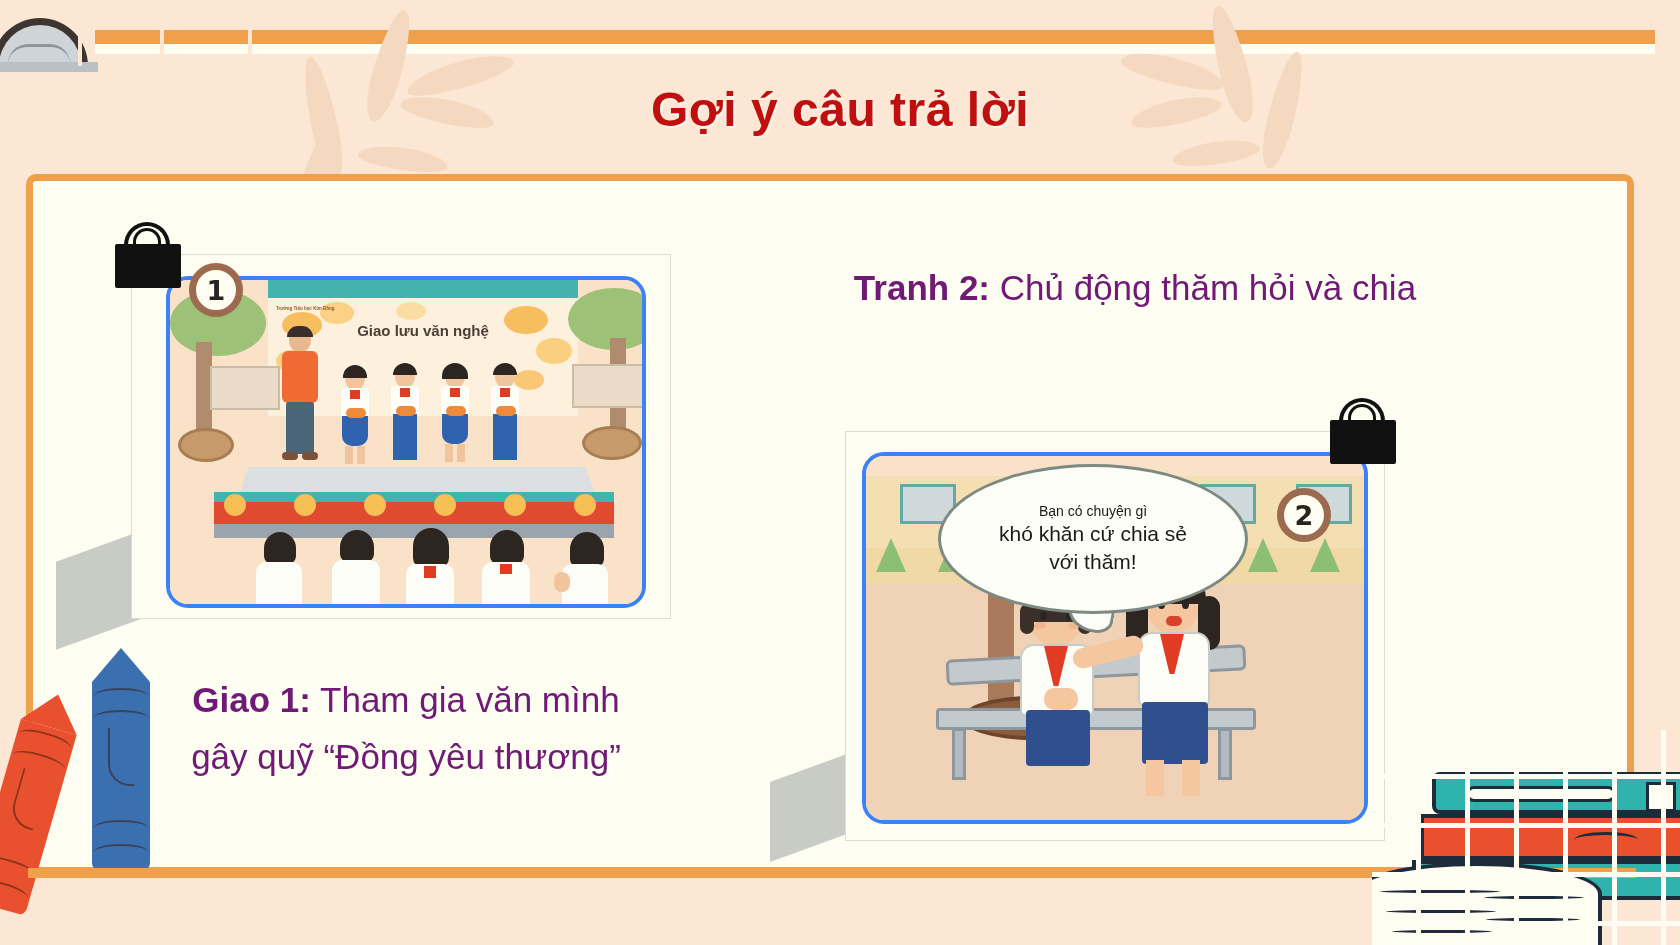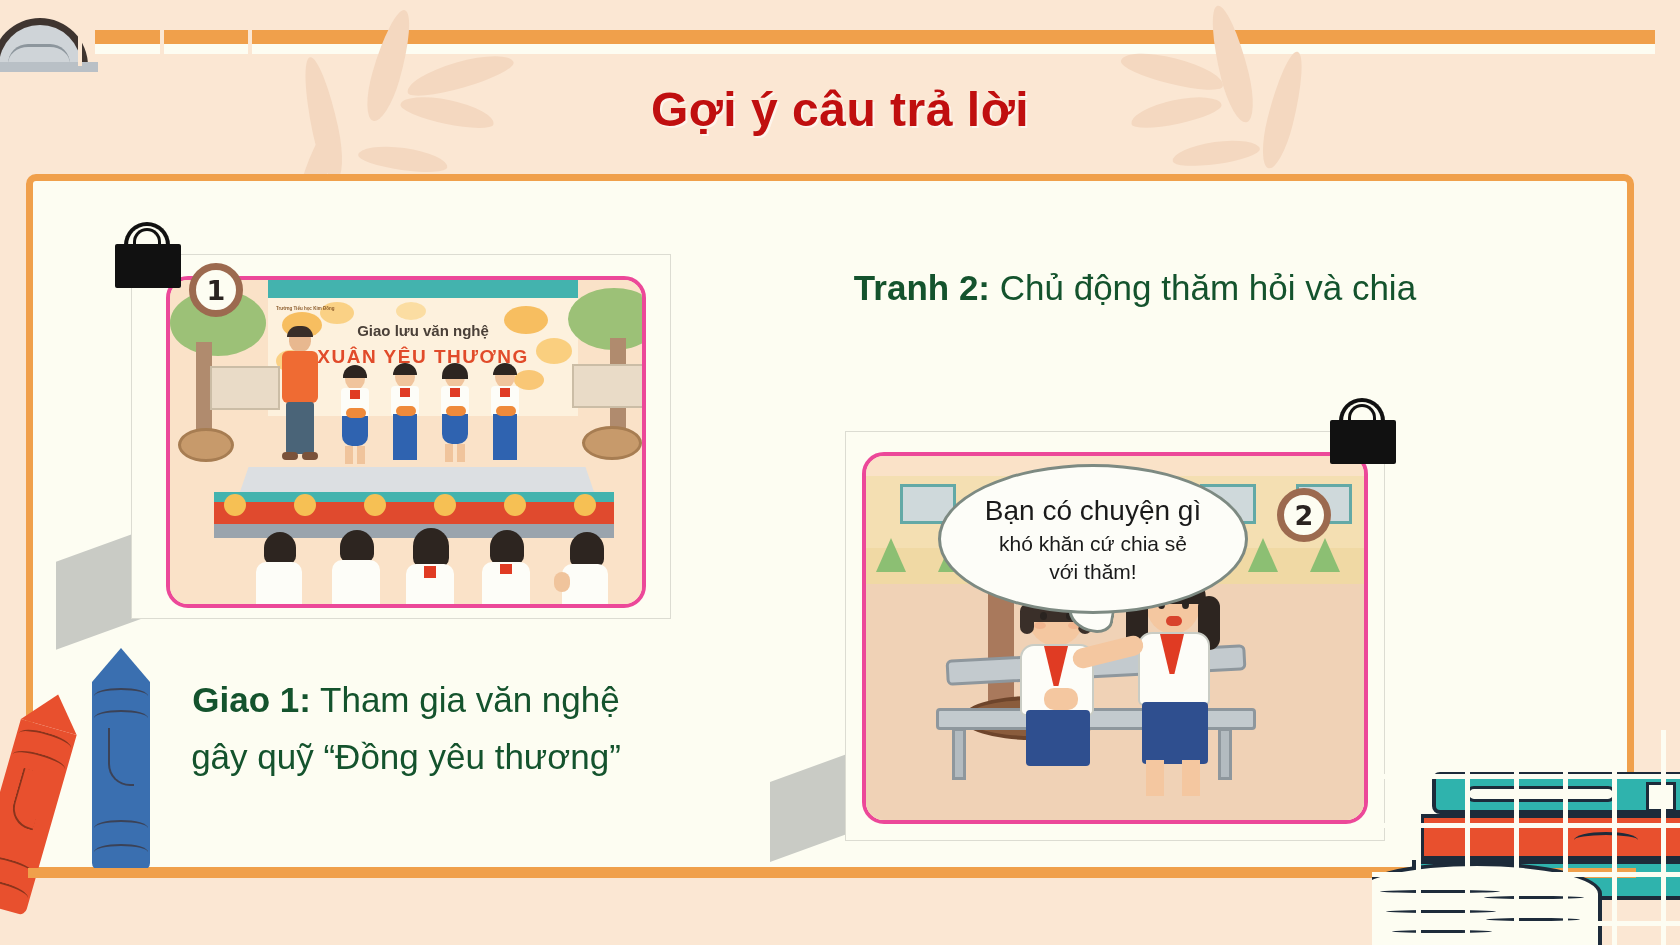--- a/index.html
+++ b/index.html
@@ -79,21 +79,21 @@
     position: absolute;
     background: #fdfdf2;
     box-shadow: 0 0 0 1px #dcdcd2;
   }
   .illus-shadow {
     position: absolute;
     background: #c9cbc5;
   }
   .illus-inner {
     position: absolute;
-    border: 4px solid #ec4899;
+    border: 4px solid #3b82f6;
     border-radius: 22px;
     overflow: hidden;
     background: #fae6cf;
   }
 
   
   .clip { position: absolute; }
   .clip-body {
     position: absolute; left: 0; top: 22px;
     width: 66px; height: 44px; background: #111;
@@ -125,21 +125,21 @@
     background: #fdfdf2;
     display: flex; align-items: center; justify-content: center;
     font-size: 27px; font-weight: bold; color: #2a2320;
     font-family: "DejaVu Sans", sans-serif;
     z-index: 8;
   }
 
   
   .caption {
     position: absolute;
-    color: #14532d;
+    color: #701a75;
     font-size: 35px;
     line-height: 1.62;
     text-align: center;
   }
   .caption b { font-weight: bold; }
 
   
   .crayon { position: absolute; }
   .crayon .tipc {
     position: absolute; left: 0; top: 0; width: 0; height: 0;
@@ -270,21 +270,20 @@
       <div style="position:absolute;left:14px;top:14px;width:40px;height:26px;background:#f6b54a;border-radius:50%;opacity:.85;"></div>
       <div style="position:absolute;left:52px;top:4px;width:34px;height:22px;background:#f9c96f;border-radius:50%;opacity:.8;"></div>
       <div style="position:absolute;left:8px;top:52px;width:30px;height:22px;background:#f9c96f;border-radius:50%;opacity:.8;"></div>
       <div style="position:absolute;left:236px;top:8px;width:44px;height:28px;background:#f6b54a;border-radius:50%;opacity:.85;"></div>
       <div style="position:absolute;left:268px;top:40px;width:36px;height:26px;background:#f9c96f;border-radius:50%;opacity:.85;"></div>
       <div style="position:absolute;left:246px;top:72px;width:30px;height:20px;background:#f6b54a;border-radius:50%;opacity:.7;"></div>
       <div style="position:absolute;left:128px;top:4px;width:30px;height:18px;background:#fad894;border-radius:50%;opacity:.8;"></div>
 
       <div style="position:absolute;left:8px;top:8px;font-size:4.5px;color:#8a5a2a;font-weight:bold;">Trường Tiểu học Kim Đồng</div>
       <div style="position:absolute;left:0;top:24px;width:310px;text-align:center;font-size:15px;color:#4a4038;font-weight:bold;">Giao lưu văn nghệ</div>
-      <div style="position:absolute;left:0;top:48px;width:310px;text-align:center;font-size:19px;color:#e14b2a;font-weight:bold;letter-spacing:1.5px;">XUÂN YÊU THƯƠNG</div>
     </div>
 
     <div style="position:absolute;left:0px;top:10px;width:96px;height:66px;background:#9cc177;border-radius:50%;"></div>
     <div style="position:absolute;left:26px;top:62px;width:16px;height:100px;background:#b08b6e;"></div>
     <div style="position:absolute;left:8px;top:148px;width:56px;height:34px;background:#c79a6b;border-radius:50%;border:3px solid #a77d52;"></div>
     <div style="position:absolute;left:398px;top:8px;width:92px;height:62px;background:#9cc177;border-radius:50%;"></div>
     <div style="position:absolute;left:440px;top:58px;width:16px;height:100px;background:#b08b6e;"></div>
     <div style="position:absolute;left:412px;top:146px;width:60px;height:34px;background:#c79a6b;border-radius:50%;border:3px solid #a77d52;"></div>
 
     <div style="position:absolute;left:40px;top:86px;width:70px;height:44px;background:#e9dbc7;border:2px solid #cbbda6;"></div>
@@ -376,21 +375,21 @@
   <div class="clip" style="left:115px;top:222px;width:70px;height:70px;z-index:9;">
     <div class="clip-arm"></div>
     <div class="clip-arm2"></div>
     <div class="clip-body"></div>
   </div>
   <div class="badge" style="left:189px;top:263px;">1</div>
 
   <div class="caption" style="left:96px;top:672px;width:620px;">
     <div>
       <b>Giao 1:</b>
-      <span>Tham gia văn nghệ</span>
+      <span>Tham gia văn mình</span>
     </div>
     <div>gây quỹ “Đồng yêu thương”</div>
   </div>
 
   <div class="illus-shadow" style="left:770px;top:762px;width:110px;height:80px;transform:skewY(-20deg);"></div>
 
   <div class="illus" style="left:846px;top:432px;width:538px;height:408px;"></div>
 
   <div class="illus-inner" style="left:862px;top:452px;width:506px;height:372px;">
 
@@ -449,21 +448,21 @@
       <div style="position:absolute;left:36px;top:64px;width:24px;height:40px;background:#e03b23;clip-path:polygon(0 0,100% 0,60% 100%,40% 100%);"></div>
 
       <div style="position:absolute;left:-52px;top:72px;width:72px;height:20px;background:#f4c7a0;border-radius:10px;transform:rotate(-14deg);"></div>
       <div style="position:absolute;left:18px;top:132px;width:66px;height:62px;background:#2f4f8f;border-radius:4px;"></div>
       <div style="position:absolute;left:22px;top:190px;width:18px;height:36px;background:#f4c7a0;"></div>
       <div style="position:absolute;left:58px;top:190px;width:18px;height:36px;background:#f4c7a0;"></div>
     </div>
 
     <div style="position:absolute;left:72px;top:8px;width:310px;height:150px;background:#fdfdf8;border:3px solid #7d8a82;border-radius:50%;z-index:7;
                 display:flex;flex-direction:column;align-items:center;justify-content:center;">
-      <div style="font-size:28px;color:#1a1a1a;line-height:1.34;">Bạn có chuyện gì</div>
+      <div style="font-size:14px;color:#1a1a1a;line-height:1.34;">Bạn có chuyện gì</div>
       <div style="font-size:21px;color:#1a1a1a;line-height:1.34;">khó khăn cứ chia sẻ</div>
       <div style="font-size:21px;color:#1a1a1a;line-height:1.34;">với thăm!</div>
     </div>
     <div style="position:absolute;left:202px;top:142px;width:46px;height:34px;background:#fdfdf8;border-left:3px solid #7d8a82;border-right:3px solid #7d8a82;
                 border-bottom:3px solid #7d8a82;border-radius:0 0 40% 60%;transform:rotate(10deg);z-index:6;"></div>
   </div>
 
   <div class="clip" style="left:1330px;top:398px;width:70px;height:70px;z-index:9;">
     <div class="clip-arm"></div>
     <div class="clip-arm2"></div>

